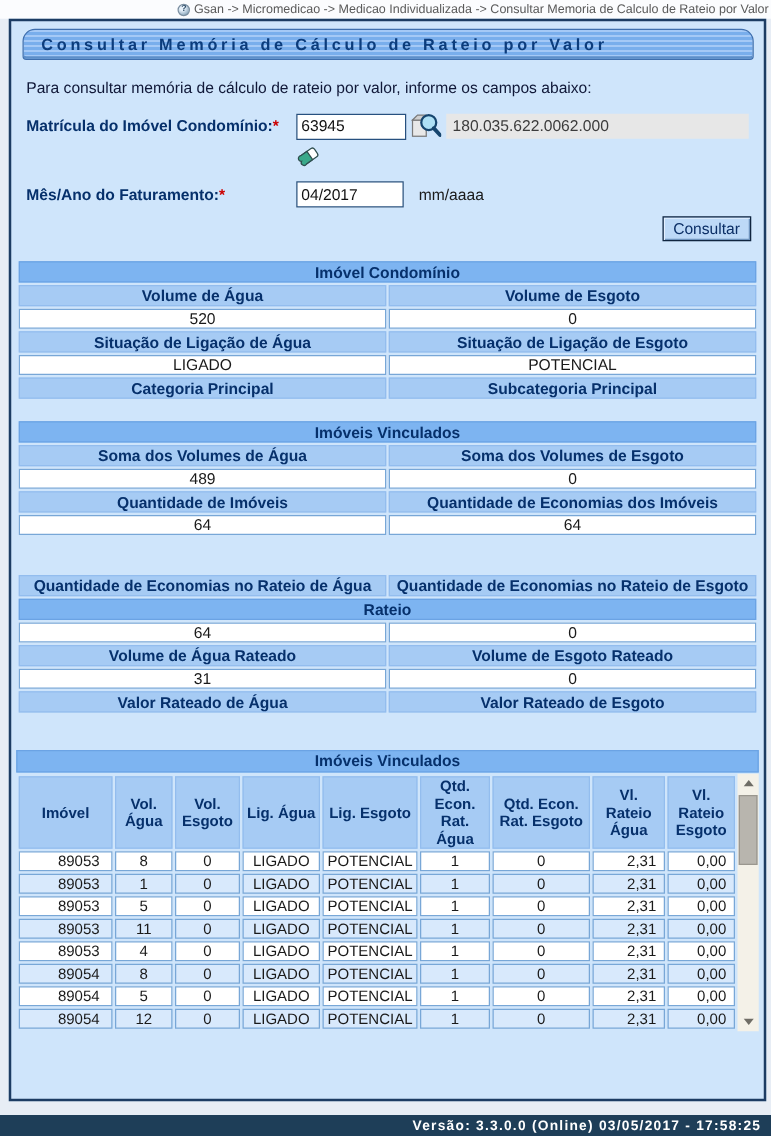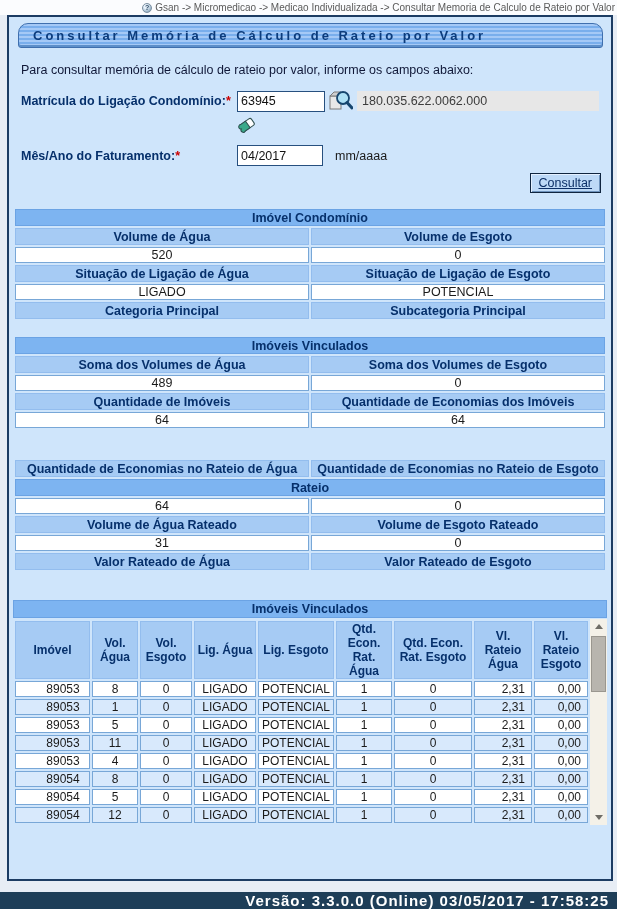--- a/index.html
+++ b/index.html
@@ -67,21 +67,21 @@
   }
   .eraser-row{margin:3px 0 0 228px;height:19px;}
   .eraser-btn{width:20px;height:19px;border:0;background:transparent;cursor:pointer;padding:0;}
   .hint{margin-left:12px;font-size:12.5px;color:#1a1a1a;}
   .consultar-row{text-align:right;padding-right:10px;margin-top:7px;}
   .gsan-btn{
     background:var(--button-bg);color:#0c2f66;
     font-family:"Liberation Sans",sans-serif;font-size:12.5px;
     border:1px solid #10253f;
     box-shadow:inset 1px 1px 0 #e4f0ff, inset -1px -1px 0 #6e93bd;
-    height:20px;padding:0 8px;cursor:pointer;text-decoration:underline;
+    height:20px;padding:0 8px;cursor:pointer;
   }
   
   .pair-table{
     width:594px;margin:14px auto 0 auto;
     border-collapse:separate;border-spacing:2px;table-layout:fixed;
   }
   .pair-table .ttl{
     background:var(--table-title);border:1px solid #6ba3e4;
     color:var(--navy);font-size:12.5px;font-weight:bold;text-align:center;height:17px;
   }
@@ -122,41 +122,41 @@
   .sb-btn{width:17px;height:15px;display:flex;align-items:center;justify-content:center;cursor:pointer;}
   .tri-up{width:0;height:0;border-left:4px solid transparent;border-right:4px solid transparent;border-bottom:5px solid #6f6d66;}
   .tri-down{width:0;height:0;border-left:4px solid transparent;border-right:4px solid transparent;border-top:5px solid #6f6d66;}
   .sb-thumb{width:15px;height:56px;background:#b8b5ae;border:1px solid #9a978f;margin-top:2px;cursor:grab;}
   .sb-track{flex:1;}
   
   .version-bar{
     position:absolute;left:0;bottom:0;width:617px;height:17px;
     background:var(--version-bar-bg);
     display:flex;align-items:center;justify-content:flex-end;
-    color:#fff;font-size:15px;font-weight:bold;letter-spacing:1px;padding-right:8px;
+    color:#fff;font-size:11px;font-weight:bold;letter-spacing:1px;padding-right:8px;
   }
 </style>
 </head>
 <body>
 
 <div class="breadcrumb">
   <span class="help-ball">?</span>
   <span>Gsan -&gt; Micromedicao -&gt; Medicao Individualizada -&gt; Consultar Memoria de Calculo de Rateio por Valor</span>
 </div>
 
 <div class="frame">
 
   <div class="titlebar">
     <span>Consultar Memória de Cálculo de Rateio por Valor</span>
   </div>
 
   <div class="instruction">Para consultar memória de cálculo de rateio por valor, informe os campos abaixo:</div>
 
   <div class="form-row row1">
-    <span class="flabel"><span>Matrícula do Ligação Condomínio:</span><span class="req">*</span></span>
+    <span class="flabel"><span>Matrícula do Imóvel Condomínio:</span><span class="req">*</span></span>
     <input class="tinput w-mat" value="63945" style="">
     <button class="search-btn" title="">
       <svg width="24" height="22" viewBox="0 0 24 22">
         <rect x="1" y="6" width="11" height="13" fill="#e8e8e8" stroke="#7a7a7a" stroke-width="1"></rect>
         <path d="M1 6 L5 2 L12 2 L12 6 Z" fill="#cfcfcf" stroke="#7a7a7a" stroke-width="1"></path>
         <circle cx="14" cy="8" r="6" fill="#aee0f5" stroke="#16456e" stroke-width="1.8"></circle>
         <line x1="18" y1="12.5" x2="23" y2="18" stroke="#16456e" stroke-width="3" stroke-linecap="round"></line>
       </svg>
     </button>
     <div class="readonly-field">180.035.622.0062.000</div>

